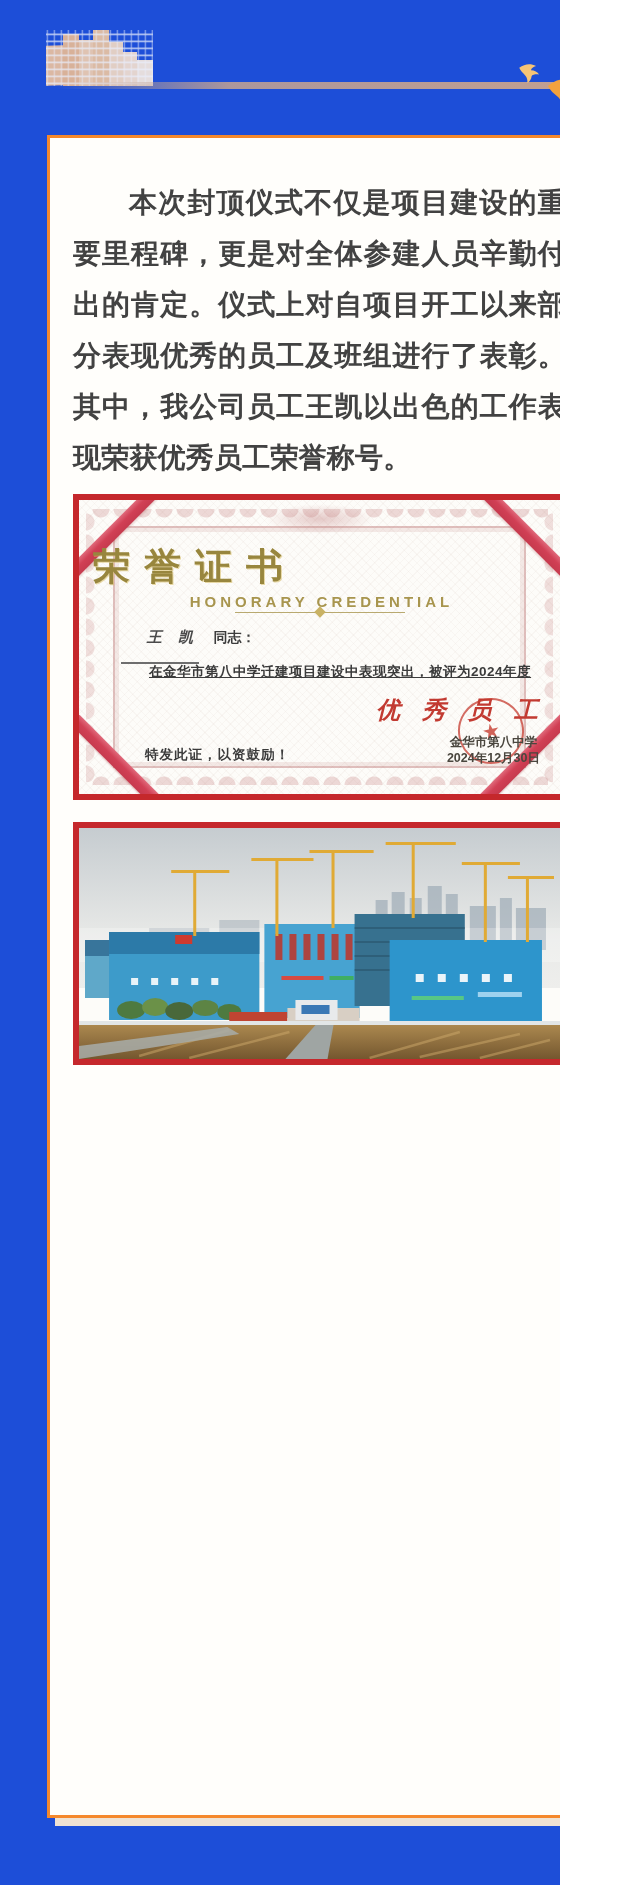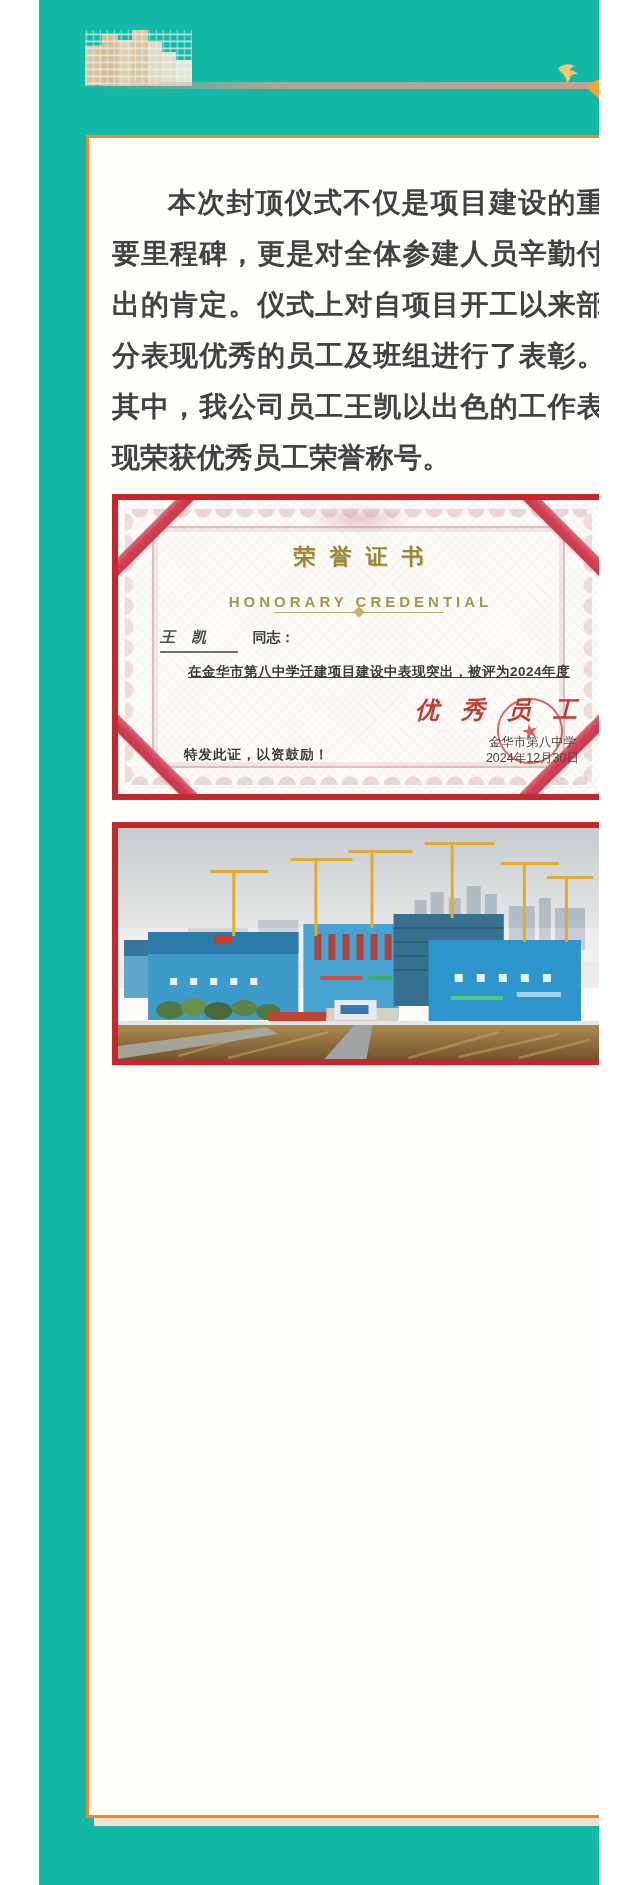--- a/index.html
+++ b/index.html
@@ -1,22 +1,21 @@
 <!DOCTYPE html>
 <html><head>
 <meta charset="utf-8">
 <style>
   html,body{margin:0;padding:0;}
   .page{
     position:relative;
     width:560px;height:1885px;
-    background:#14b8a6;
+    background:#1d4ed8;
     overflow:hidden;
     font-family:"Liberation Sans","DejaVu Sans",sans-serif;
-    margin-left:39px;
   }
   
   .skyline{position:absolute;left:42px;top:22px;width:128px;height:66px;opacity:.9;}
   .divider-bar{
     position:absolute;left:56px;top:82px;width:540px;height:7px;
     background:linear-gradient(90deg, rgba(197,164,146,0), rgba(197,164,146,.85) 32%, #c4a190 100%);
   }
   .birds{position:absolute;left:505px;top:24px;width:130px;height:96px;}
   
   .card{
@@ -81,43 +80,43 @@
   .ribbon{
     position:absolute;width:170px;height:13px;
     background:linear-gradient(180deg,#e0697a 0%, #d14055 45%, #c63a4e 100%);
     box-shadow:0 1px 2px rgba(150,30,40,.25);
   }
   .ribbon.tl{left:-55px;top:30px;transform:rotate(-45deg);}
   .ribbon.tr{right:-55px;top:30px;transform:rotate(45deg);}
   .ribbon.bl{left:-55px;bottom:34px;transform:rotate(45deg);}
   .ribbon.br{right:-55px;bottom:34px;transform:rotate(-45deg);}
   .cert-title{
-    position:absolute;top:42px;left:0;right:0;text-align:center;
-    font-size:22px;font-weight:700;color:#98863e;
+    position:absolute;top:42px;left:0;right:0;text-align:left;
+    font-size:37px;font-weight:700;color:#98863e;
     letter-spacing:14px;text-indent:14px;
     text-shadow:1px 1px 0 rgba(214,186,96,.55);
   }
   .cert-sub{
     position:absolute;top:93px;left:0;right:0;text-align:center;
     font-size:15px;font-weight:700;color:#a8954e;letter-spacing:4px;text-indent:4px;
   }
   .sub-rule{
     position:absolute;top:112px;left:50%;width:170px;transform:translateX(-50%);
     border-top:1.5px solid rgba(168,149,78,.8);
   }
   .sub-rule::after{
     content:"";position:absolute;left:50%;top:-5px;width:8px;height:8px;
     transform:translateX(-50%) rotate(45deg);background:#c9b264;
   }
   .name-row{position:absolute;top:128px;left:42px;}
   .cert-name{
-    display:inline-block;min-width:78px;text-align:left;
+    display:inline-block;min-width:78px;text-align:right;
     border-bottom:2px solid #6e6e6e;
     font-size:15px;font-weight:700;font-style:italic;color:#4a4a4a;
-    padding-bottom:4px;letter-spacing:6px;
+    padding-bottom:15px;letter-spacing:6px;
   }
   .cert-comrade{font-size:14px;font-weight:700;color:#3c3c3c;margin-left:10px;}
   .cert-citation{
     position:absolute;top:163px;left:70px;right:18px;
     font-size:13.5px;font-weight:700;color:#3b3b3b;letter-spacing:.5px;text-decoration:underline;
   }
   .cert-award{
     position:absolute;top:194px;left:0;right:0;text-align:right;
     font-size:24px;font-weight:700;font-style:italic;color:#c23a31;
     letter-spacing:22px;text-indent:22px;
@@ -127,21 +126,21 @@
     font-size:13.5px;font-weight:700;color:#3b3b3b;letter-spacing:1px;
   }
   .seal{
     position:absolute;right:36px;top:198px;width:62px;height:62px;
     border:2.5px solid rgba(197,60,48,.75);border-radius:50%;
     display:flex;align-items:center;justify-content:center;
     transform:rotate(-12deg);
   }
   .seal::before{content:"★";font-size:20px;color:rgba(197,60,48,.8);}
   .issue-block{position:absolute;right:20px;top:234px;text-align:center;z-index:2;}
-  .cert-issuer,.cert-date{font-size:12.5px;font-weight:400;color:#4a463e;line-height:16px;}
+  .cert-issuer,.cert-date{font-size:12.5px;font-weight:700;color:#4a463e;line-height:16px;}
   
 </style>
 </head>
 <body>
 
 <div class="page">
 
   <div class="skyline">
     <svg viewBox="0 0 128 66" width="128" height="66">
       <defs>

